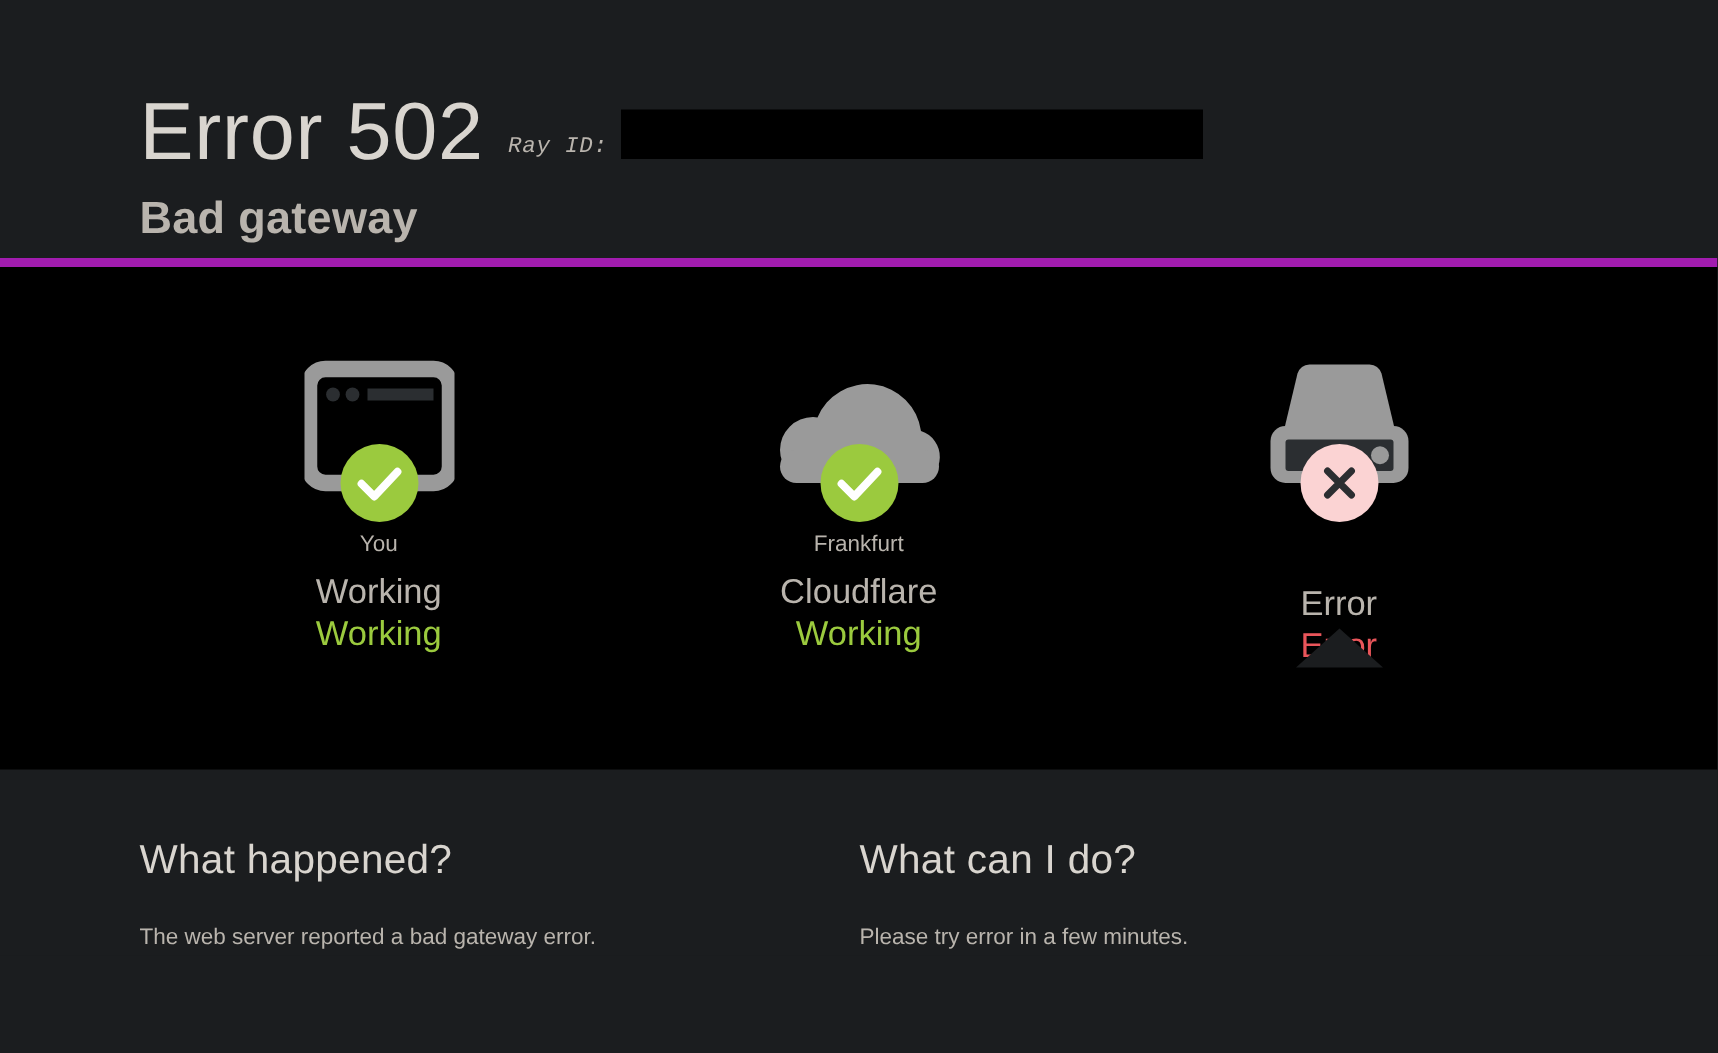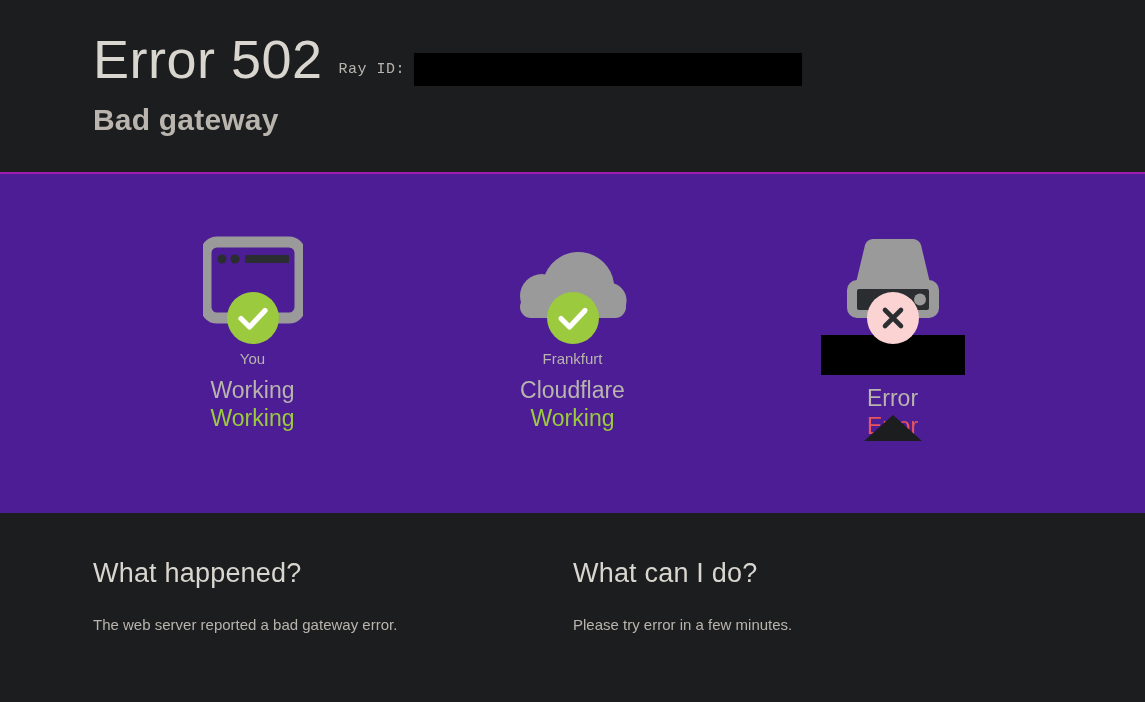--- a/index.html
+++ b/index.html
@@ -17,42 +17,43 @@
     position: relative;
     width: 1145px;
     height: 702px;
     background: #1b1d1f;
   }
 
   
   .header {
     height: 172px;
     background: #1b1d1f;
-    padding: 31px 0 0 93px;
+    padding: 60px 0 0 93px;
   }
 
   .header-top {
     display: flex;
     align-items: baseline;
   }
 
   .error-code {
     font-size: 54px;
     font-weight: 300;
     color: #d9d5cf;
     letter-spacing: 0.5px;
     line-height: 1.05;
   }
 
   .rayid-wrap {
     display: flex;
-    align-items: center;
+    align-items: flex-end;
     margin-left: 16px;
     position: relative;
     top: -5px;
+    font-style: italic;
   }
 
   .rayid-label {
     font-family: "Liberation Mono", monospace;
     font-size: 15px;
     color: #b9b4ad;
     letter-spacing: 0.5px;
   }
 
   .rayid-value {
@@ -71,22 +72,22 @@
     font-weight: 700;
     color: #b9b4ad;
     margin-top: 12px;
     letter-spacing: 0.2px;
   }
 
   
   .status-band {
     position: relative;
     height: 341px;
-    background: #4c1d95;
-    border-top: 2px solid #a21caf;
+    background: #000000;
+    border-top: 6px solid #a21caf;
   }
 
   .status-cols {
     display: flex;
     justify-content: center;
     padding-top: 58px;
   }
 
   .status-col {
     width: 320px;

